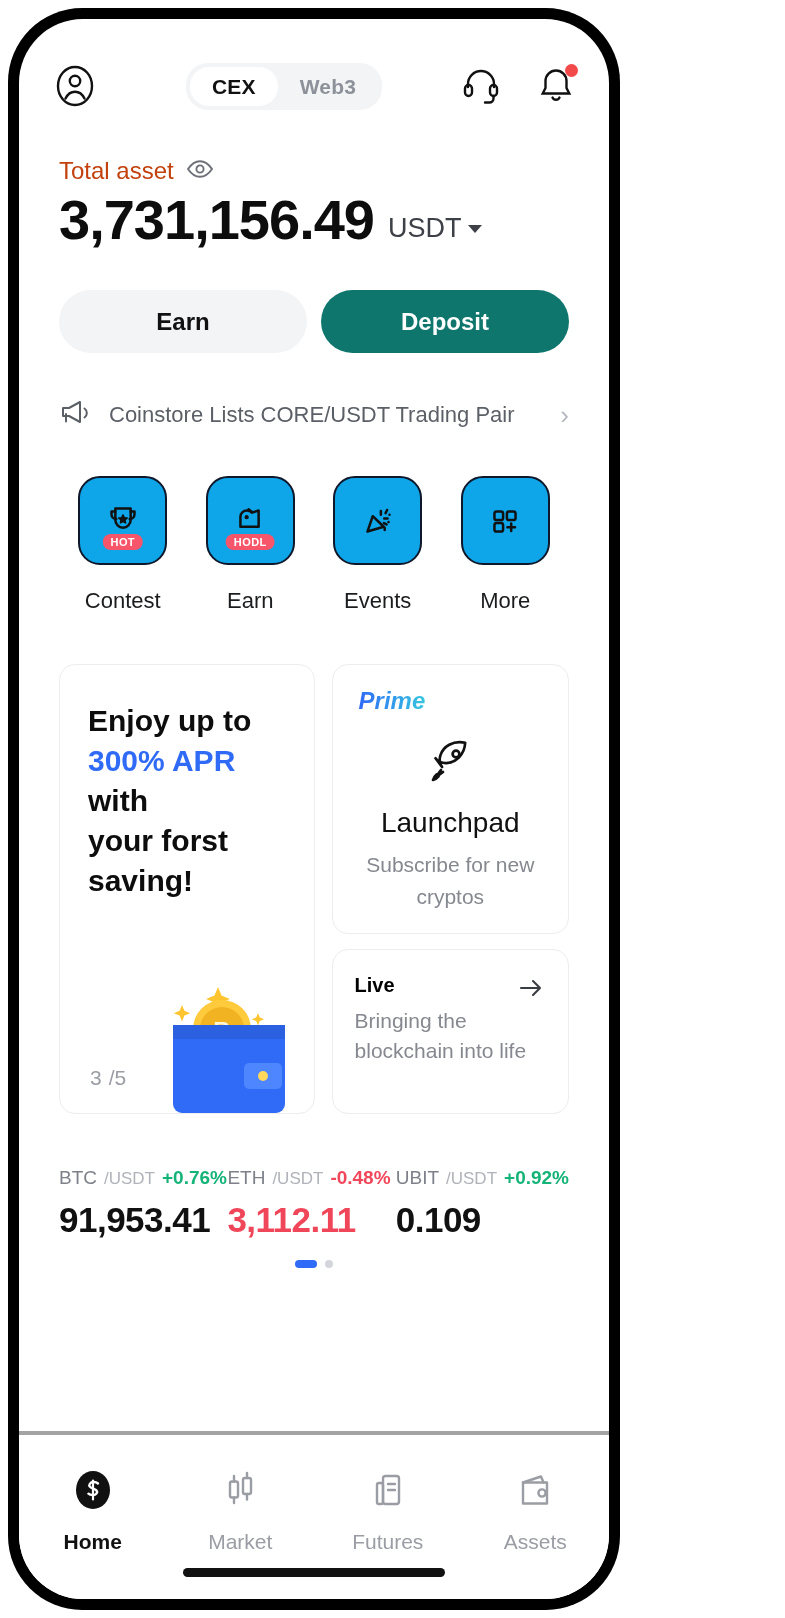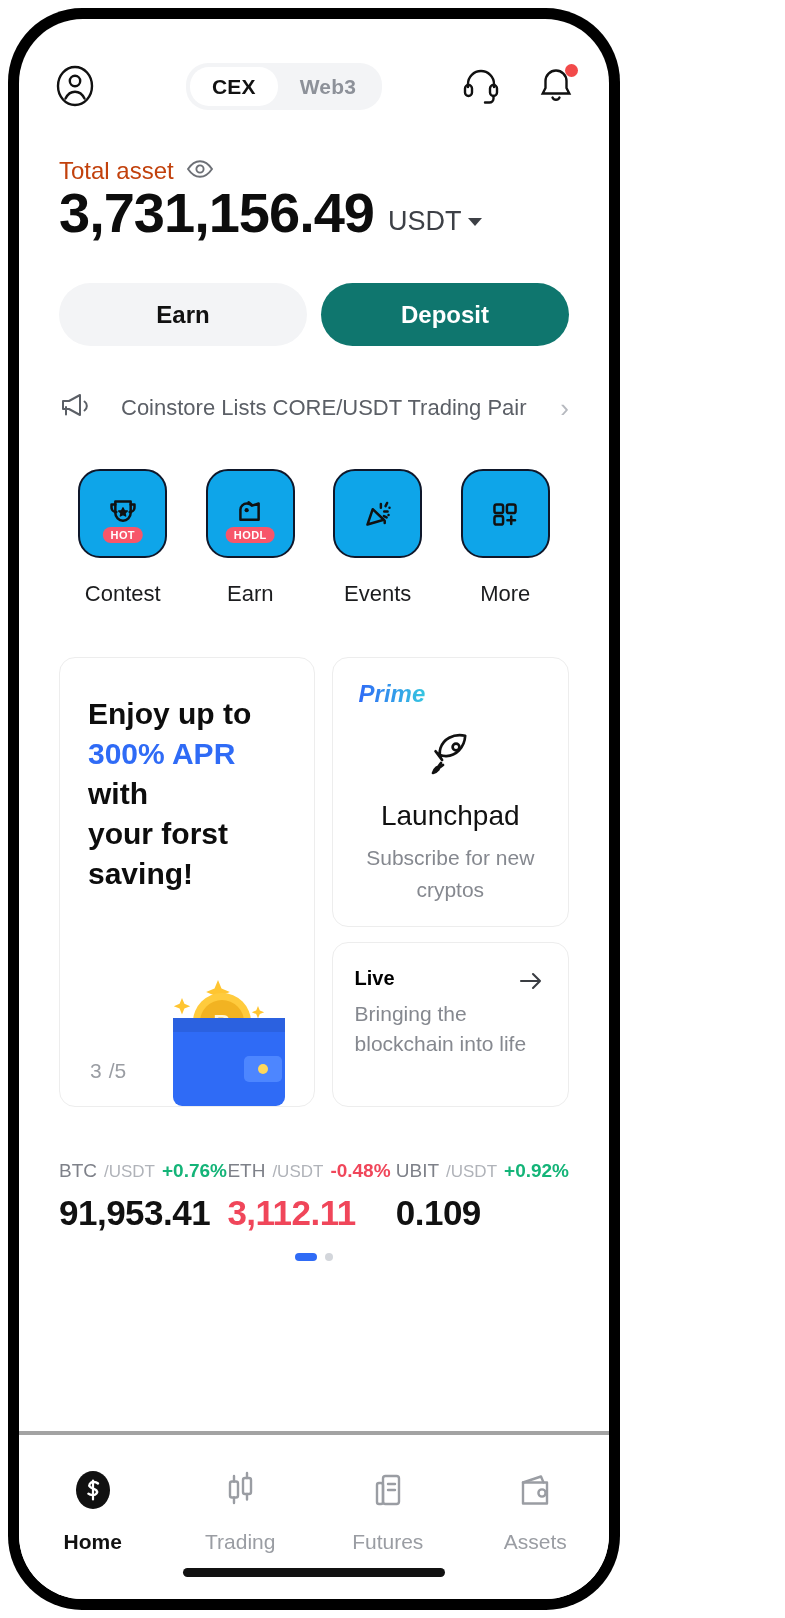--- a/index.html
+++ b/index.html
@@ -32,34 +32,34 @@
   .top-right{ display:flex; align-items:center; gap:34px; }
   .bell-wrap{ position:relative; width:40px; height:42px; }
   .bell-dot{
     position:absolute; right:-2px; top:-1px; width:13px; height:13px;
     border-radius:50%; background:#f24a4a;
   }
 
   
   .asset{ padding:38px 40px 0 40px; }
   .asset-label{ display:flex; align-items:center; gap:12px; color:#c2410c; font-size:24px; }
-  .asset-row{ display:flex; align-items:flex-end; gap:14px; margin-top:0; }
+  .asset-row{ display:flex; align-items:flex-end; gap:14px; margin-top:7px; }
   .asset-amount{ font-size:56px; font-weight:700; color:#0d0d0d; letter-spacing:-1px; line-height:1; }
   .asset-cur{ display:flex; align-items:center; gap:7px; font-size:27px; color:#3d4046; padding-bottom:4px; }
   .caret{ width:0;height:0;border-left:7px solid transparent;border-right:7px solid transparent;border-top:8px solid #3d4046; }
 
   
   .actions{ display:flex; gap:14px; padding:42px 40px 0 40px; }
   .btn{ flex:1; height:63px; border-radius:32px; display:flex; align-items:center; justify-content:center;
         font-size:24px; font-weight:600; }
   .btn-earn{ background:#f3f4f6; color:#111; }
   .btn-deposit{ background:#0f766e; color:#fff; }
 
   
-  .announce{ display:flex; align-items:center; gap:28px; padding:45px 40px 0 40px; }
+  .announce{ display:flex; align-items:center; gap:16px; padding:45px 40px 0 40px; }
   .announce-text{ flex:1; color:#5b5f66; font-size:22px; }
   .chev{ color:#b6b9bf; font-size:26px; }
 
   
   .quick{ display:flex; padding:44px 40px 0 40px; }
   .q-item{ flex:1; display:flex; flex-direction:column; align-items:center; }
   .q-tile{
     width:89px; height:89px; border-radius:22px; background:#0ea5e9;
     border:2px solid #0f172a; display:flex; align-items:center; justify-content:center;
     position:relative;
@@ -360,21 +360,21 @@
 
     <div class="nav-item">
       <span>
         <svg viewBox="0 0 44 46" width="44" height="46" fill="none" stroke="#9a9da3" stroke-width="2.4" stroke-linecap="round">
           <rect x="12" y="14.5" width="8" height="16" rx="2"></rect>
           <path d="M16 9v5.5M16 30.5V36"></path>
           <rect x="25" y="11" width="8" height="16" rx="2"></rect>
           <path d="M29 6v5M29 27v5.5"></path>
         </svg>
       </span>
-      <span class="nav-label">Trading</span>
+      <span class="nav-label">Market</span>
     </div>
 
 
     <div class="nav-item">
       <span>
         <svg viewBox="0 0 44 46" width="44" height="46" fill="none" stroke="#9a9da3" stroke-width="2.4" stroke-linejoin="round" stroke-linecap="round">
           <rect x="17" y="9" width="16" height="28" rx="2.5"></rect>
           <rect x="11" y="16" width="6" height="21" rx="2"></rect>
           <path d="M22 17h7M22 23h7"></path>
         </svg>

